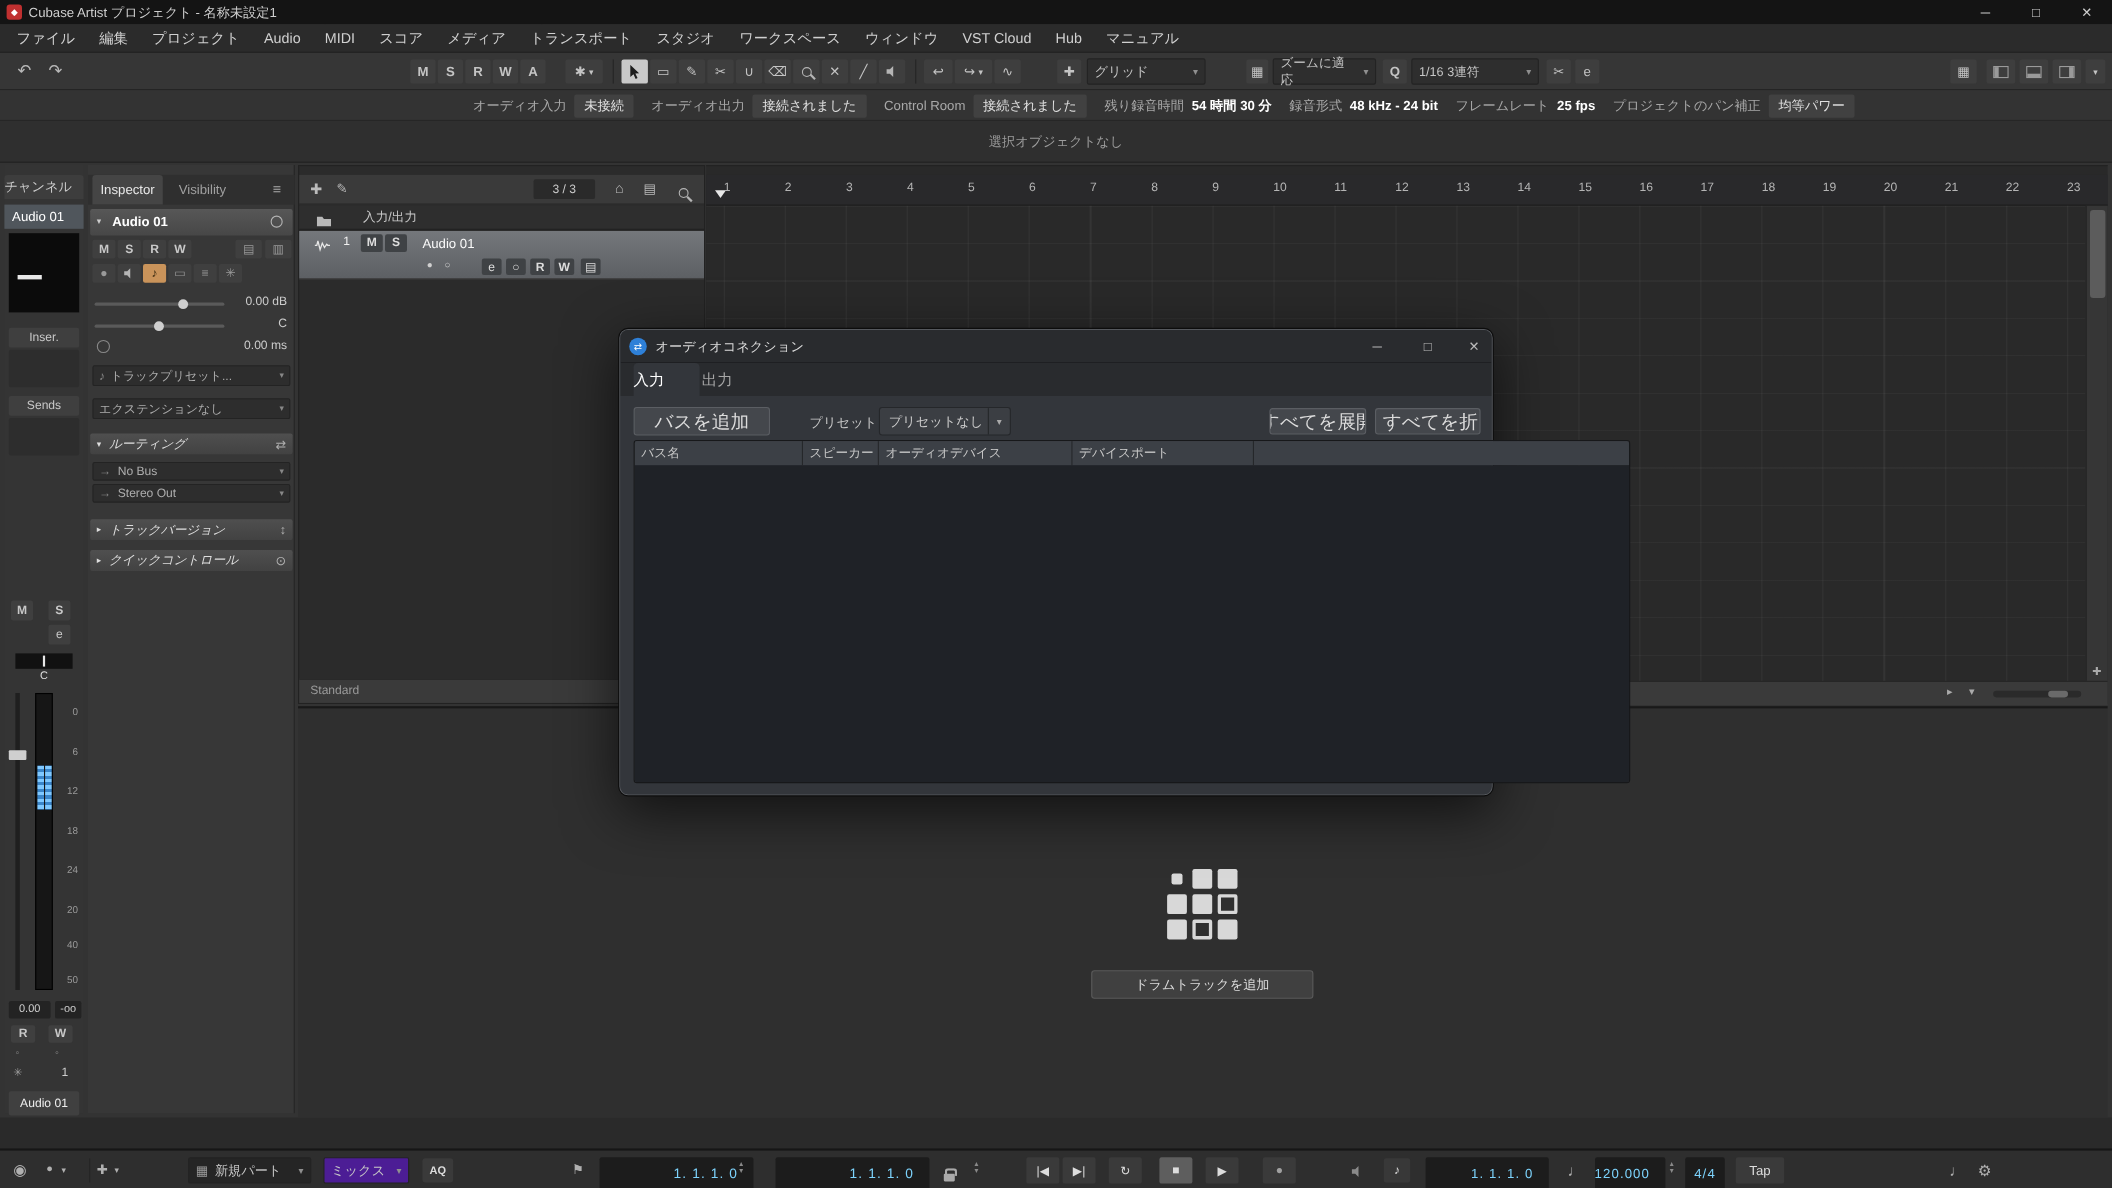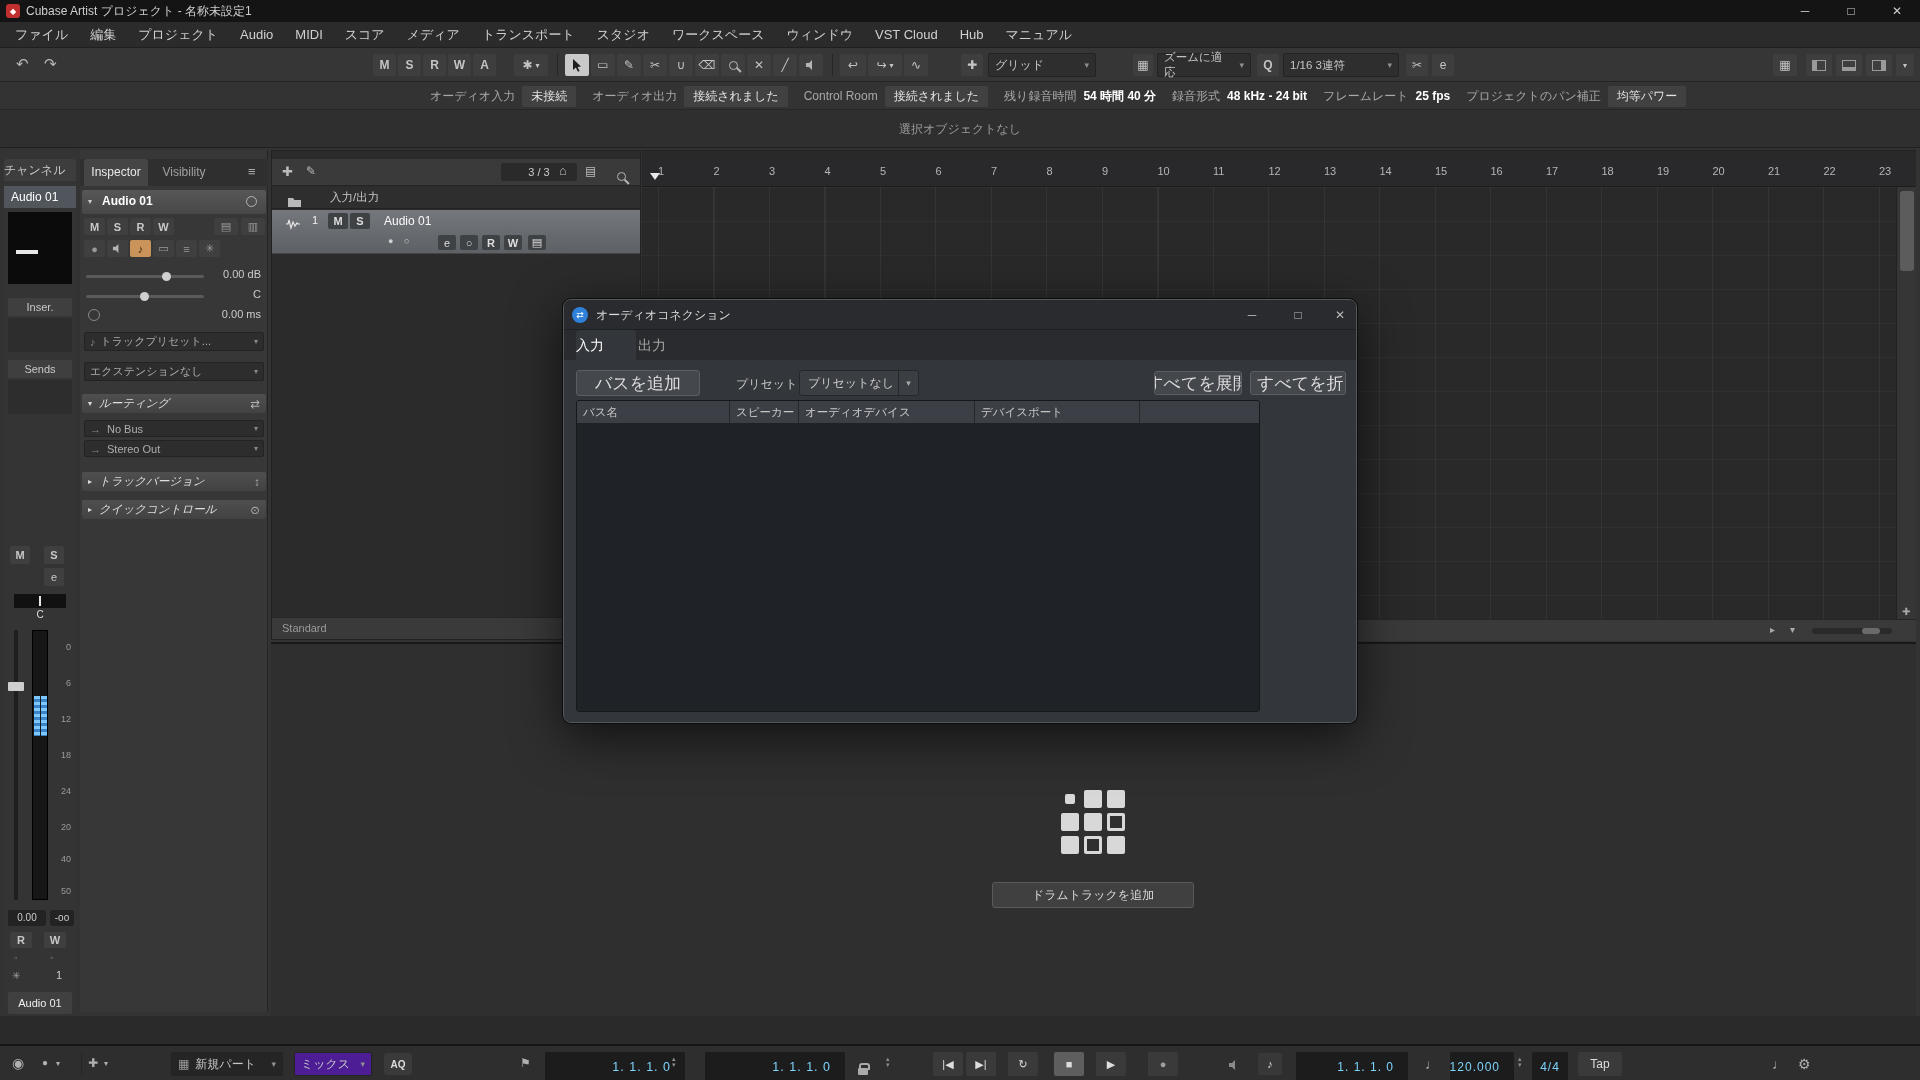--- a/index.html
+++ b/index.html
@@ -62,21 +62,21 @@
   .tbtn{position:absolute;top:6px;width:30px;height:24px;background:#3a3a3a;border-radius:2px;display:flex;align-items:center;justify-content:center;color:#ddd;font-size:11px;}
   .ticon{position:absolute;color:#b0b0b0;font-size:14px;}
   .stepper{position:absolute;display:flex;flex-direction:column;color:#8a8a8a;font-size:7px;line-height:6px;}
   
   #dialog{left:563px;top:299px;width:794px;height:424px;background:#33363b;border:1px solid #55585d;border-radius:8px;box-shadow:0 0 0 1px #0c0c0c,0 14px 50px rgba(0,0,0,0.65);z-index:50;}
   #dialog-titlebar{position:absolute;left:0;top:0;width:100%;height:30px;background:#292b2e;border-bottom:1px solid #1e1f22;border-radius:7px 7px 0 0;}
   #dialog-tabs{position:absolute;left:0;top:30px;width:100%;height:30px;background:#292b2e;}
   .dtab{position:absolute;top:0;height:30px;width:60px;text-align:left;line-height:30px;font-size:14px;color:#a6a6a6;}
   .dtab.active{background:#33363b;color:#fff;border-radius:4px 4px 0 0;}
   .dbtn{position:absolute;background:#44474c;border:1px solid #5b5e63;border-radius:3px;color:#dcdcdc;font-size:17px;display:flex;align-items:center;justify-content:center;white-space:nowrap;overflow:hidden;}
-  #dialog-table{position:absolute;left:12px;top:100px;width:684px;height:312px;border:1px solid #17181a;border-radius:3px;overflow:hidden;}
+  #dialog-table{position:absolute;left:12px;top:100px;width:906px;height:312px;border:1px solid #17181a;border-radius:3px;overflow:hidden;}
   #dialog-columns{display:flex;height:22px;background:#3c4046;}
   .dcol{border-right:1px solid #25272a;font-size:11.5px;color:#c9c9c9;line-height:22px;padding-left:6px;flex:none;}
   #dialog-body{height:290px;background:#1f2227;}
   
   .icon-search{width:9px;height:9px;border:1.5px solid #b5b5b5;border-radius:50%;position:relative;display:inline-block;}
   .icon-search::after{content:"";position:absolute;width:6px;height:1.5px;background:#b5b5b5;transform:rotate(45deg);right:-5px;bottom:-2px;}
   .laybox{width:14px;height:11px;border:1px solid #9a9a9a;position:relative;}
   .laybox.l::before{content:"";position:absolute;left:0;top:0;bottom:0;width:4px;background:#9a9a9a;}
   .laybox.b::before{content:"";position:absolute;left:0;right:0;bottom:0;height:3px;background:#9a9a9a;}
   .laybox.r::before{content:"";position:absolute;right:0;top:0;bottom:0;width:4px;background:#9a9a9a;}
@@ -199,21 +199,21 @@
         <span class="info-item">
           <span class="info-label">オーディオ出力</span>
           <span class="info-value chip">接続されました</span>
         </span>
         <span class="info-item">
           <span class="info-label">Control Room</span>
           <span class="info-value chip">接続されました</span>
         </span>
         <span class="info-item">
           <span class="info-label">残り録音時間</span>
-          <span class="info-value bold">54 時間 40 分</span>
+          <span class="info-value bold">54 時間 30 分</span>
         </span>
         <span class="info-item">
           <span class="info-label">録音形式</span>
           <span class="info-value bold">48 kHz - 24 bit</span>
         </span>
         <span class="info-item">
           <span class="info-label">フレームレート</span>
           <span class="info-value bold">25 fps</span>
         </span>
         <span class="info-item">
@@ -338,21 +338,21 @@
       <span style="font-size:8px;font-style:normal;margin-right:7px;">▸</span>
       <span>クイックコントロール</span>
       <span style="margin-left:auto;font-style:normal;color:#b0b0b0;">⊙</span>
     </div>
   </div>
 
   <div id="tracklist" class="abs">
     <div class="abs" style="left:0;top:8px;width:368px;height:27px;background:#3a3a3a;border-bottom:1px solid #262626;">
       <span class="abs" style="left:10px;top:5px;font-size:13px;color:#bbb;">✚</span>
       <span class="abs" style="left:34px;top:5px;font-size:12px;color:#bbb;">✎</span>
-      <div class="abs" style="left:213px;top:4px;width:76px;height:18px;background:#2a2a2a;border-radius:2px;text-align:center;font-size:11px;color:#ccc;line-height:18px;margin-left:16px;">3 / 3</div>
+      <div class="abs" style="left:213px;top:4px;width:56px;height:18px;background:#2a2a2a;border-radius:2px;text-align:center;font-size:11px;color:#ccc;line-height:18px;">3 / 3</div>
       <span class="abs" style="left:287px;top:4px;font-size:13px;color:#bbb;">⌂</span>
       <span class="abs" style="left:313px;top:5px;font-size:12px;color:#bbb;">▤</span>
       <span class="abs" style="left:345px;top:8px;"><span class="icon-search"></span></span>
     </div>
     <div class="abs" style="left:0;top:36px;width:368px;height:22px;background:#2e2e2e;border-bottom:1px solid #222;">
       <span class="abs" style="left:16px;top:6px;"><svg width="13" height="10" viewBox="0 0 13 10">
             <path d="M0 1 h5 l1.5 2 H13 v7 H0 z" fill="#b9b9b9"></path>
           </svg></span>
       <span class="abs" style="left:58px;top:3px;font-size:11.5px;color:#c8c8c8;">入力/出力</span>
     </div>

